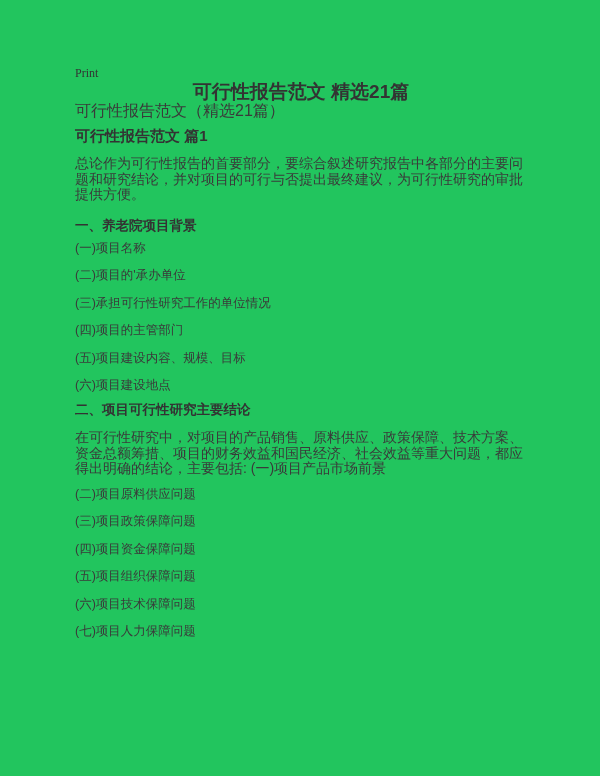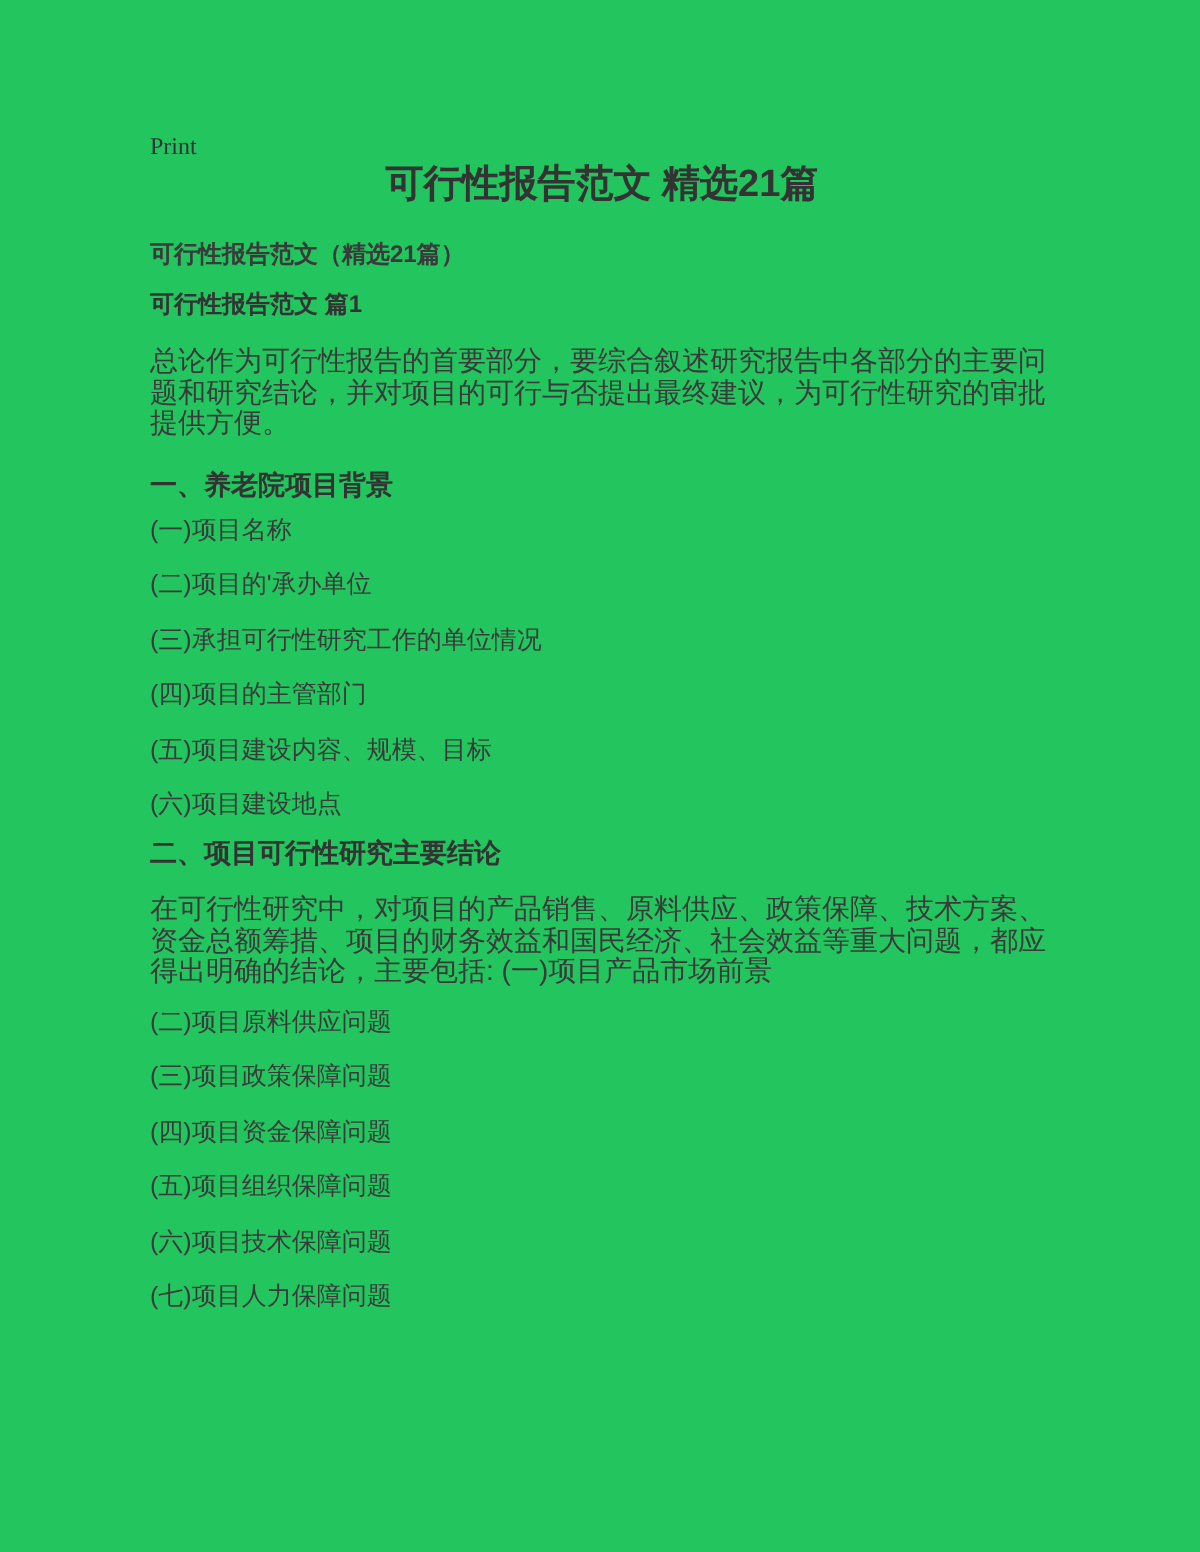--- a/index.html
+++ b/index.html
@@ -34,27 +34,25 @@
     cursor: pointer;
   }
   .title {
     font-size: 19px;
     line-height: 22px;
     font-weight: bold;
     text-align: center;
     color: #333333;
   }
   .subtitle {
-    font-size: 12px;
+    font-size: 16px;
     line-height: 15px;
-    margin-top: 16px;
-    font-weight: bold;
   }
   .piece-heading {
-    font-size: 12px;
+    font-size: 15px;
     line-height: 15px;
     font-weight: bold;
     margin-top: 10px;
     color: #333333;
   }
   .para {
     font-size: 14px;
     line-height: 15.5px;
     margin: 13px 0 0 0;
     text-align: left;

